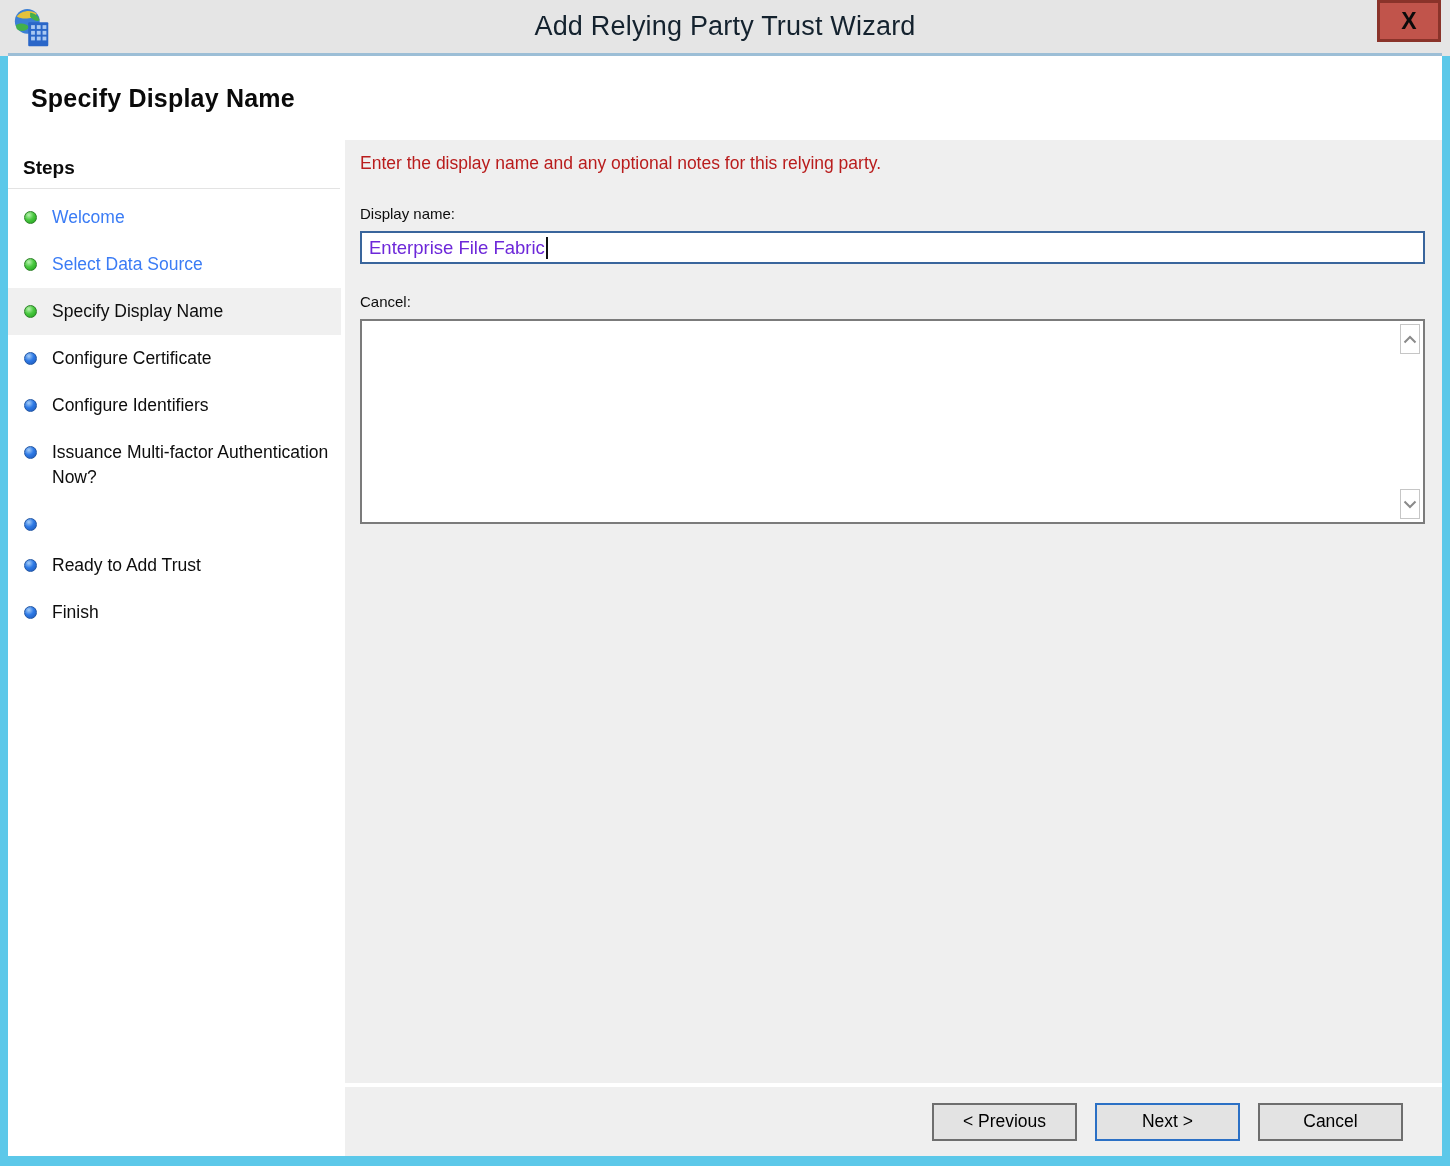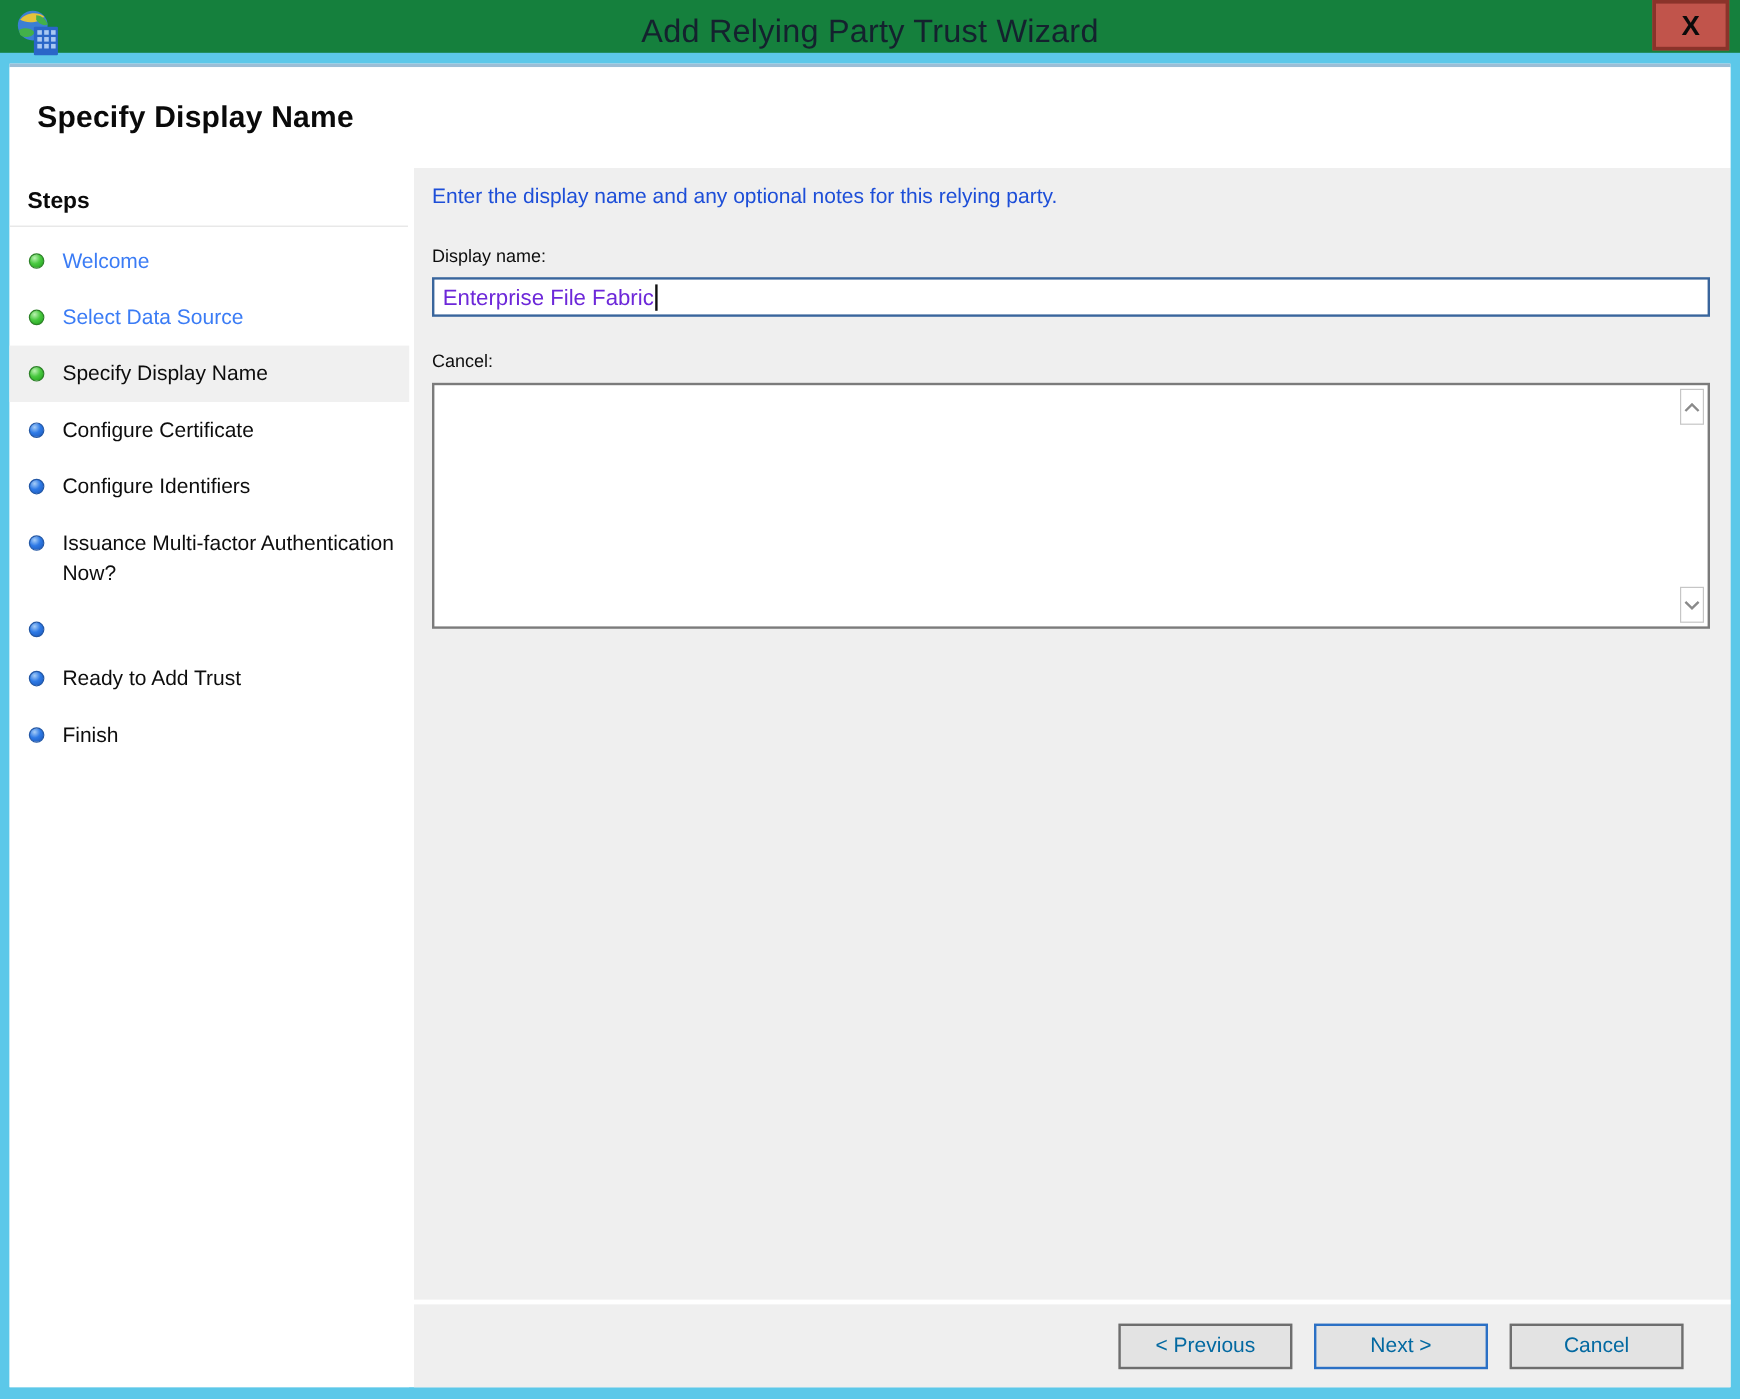--- a/index.html
+++ b/index.html
@@ -7,22 +7,22 @@
   body {
     font-family:"Liberation Sans", sans-serif;
     background:#5cc8e9;
     position:relative;
     overflow:hidden;
     color:#0d0d0d;
   }
 
   
   .titlebar {
-    position:absolute; left:0; top:0; width:1450px; height:44px;
-    background:#15803d;
+    position:absolute; left:0; top:0; width:1450px; height:56px;
+    background:#e5e5e5;
   }
   .app-icon { position:absolute; left:12px; top:7px; width:42px; height:42px; }
   .window-title {
     position:absolute; left:0; right:0; top:0; height:53px;
     display:flex; align-items:center; justify-content:center;
     font-size:27px; color:#14222e; letter-spacing:0.2px;
   }
   .close-btn {
     position:absolute; right:9px; top:0; width:64px; height:42px;
     background:#c1544b; border:3px solid #8a332a;
@@ -80,21 +80,21 @@
     border:1px solid #2257a5;
   }
   .step.link .label { color:#3b7cf5; }
 
   
   .main {
     position:absolute; left:337px; right:0; top:0; bottom:0;
     background:#efefef;
   }
   .main-inner { padding:13px 17px 0 15px; }
-  .intro { font-size:17.5px; color:#1d4ed8; }
+  .intro { font-size:17.5px; color:#b91c1c; }
   .field-label { font-size:15px; margin-top:31px; }
   .display-input {
     margin-top:9px; height:33px;
     background:#ffffff; border:2px solid #39659c;
     display:flex; align-items:center;
     padding-left:7px; font-size:18.5px; color:#6d28d9;
     cursor:text;
   }
   .caret {
     display:inline-block; width:2px; height:22px;
@@ -125,21 +125,21 @@
     position:absolute; left:0; right:0; bottom:0; height:73px;
     background:#efefef; border-top:4px solid #ffffff;
     display:flex; align-items:center; justify-content:flex-end;
     gap:18px; padding-right:39px;
   }
   .btn {
     width:145px; height:38px;
     background:#e3e3e3;
     border:2px solid #6e6e6e;
     font-family:"Liberation Sans", sans-serif;
-    font-size:17.5px; color:#0369a1;
+    font-size:17.5px; color:#000000;
     display:flex; align-items:center; justify-content:center;
     cursor:pointer;
   }
   .btn.default { border-color:#2b70c5; }
 </style>
 </head>
 <body>
 
 <div class="titlebar">
   <span class="app-icon">

